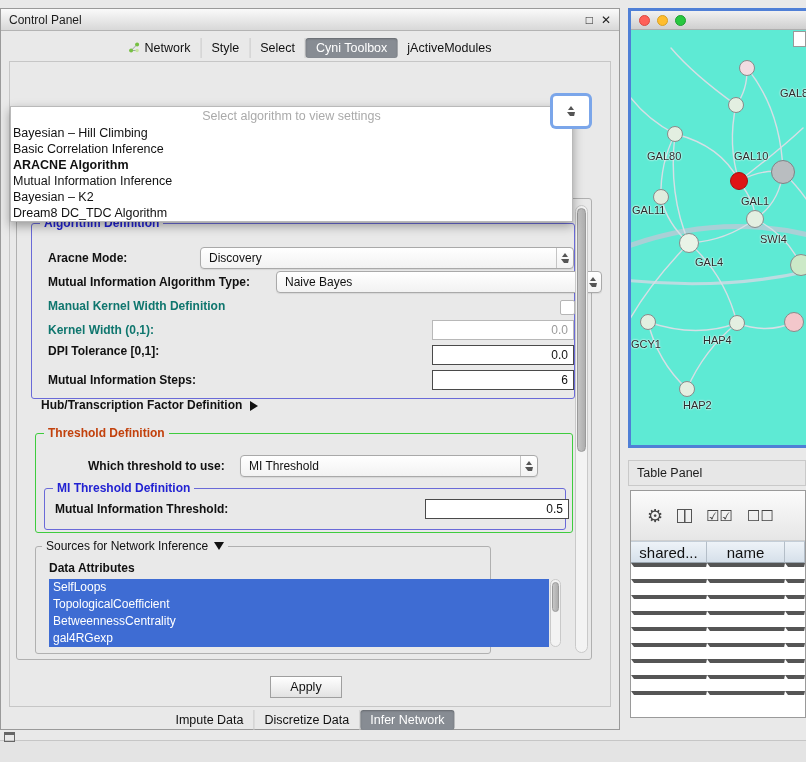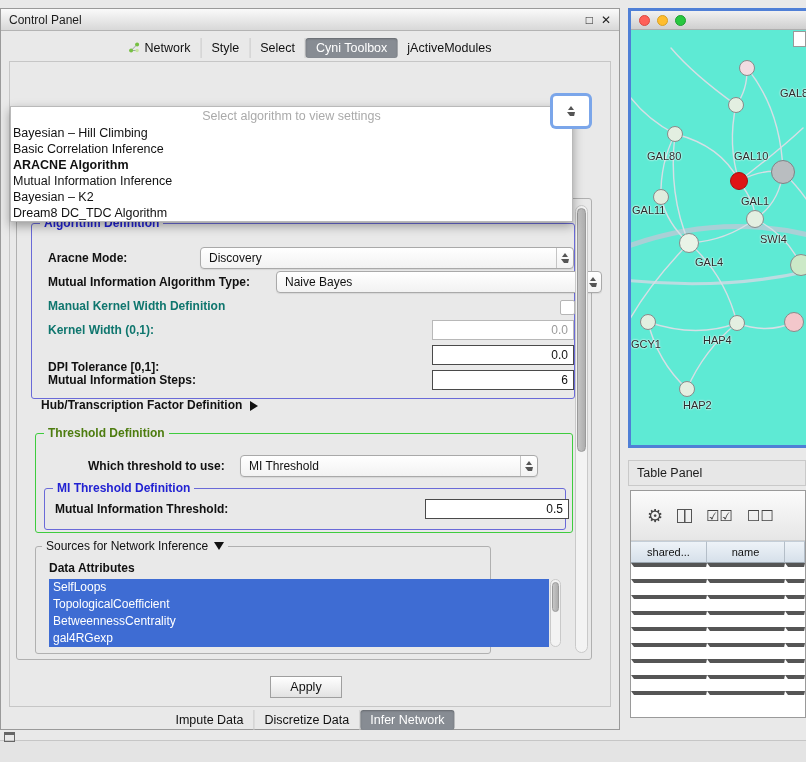--- a/index.html
+++ b/index.html
@@ -24,21 +24,21 @@
   .tab--sel{background:#878c93;color:#fff;border-radius:3px;box-shadow:inset 0 1px 2px rgba(0,0,0,.25);border-right:none;}
   .net-ico{display:inline-flex;}
 
   .inner{position:absolute;left:8px;top:52px;width:602px;height:646px;border:1px solid #c6c6c6;background:#e9e9e9;box-sizing:border-box;}
 
   .grp{position:absolute;border:1px solid #b0b0b0;border-radius:3px;box-sizing:border-box;}
   .grp-title{position:absolute;top:-8px;left:8px;background:#e9e9e9;padding:0 4px;font-size:12px;white-space:nowrap;}
   .grp--blue{border-color:#6a6ad8;}
   .grp--blue>.grp-title{color:#2222d2;font-weight:bold;}
   .grp--green{border-color:#3ecc3e;}
-  .grp--green>.grp-title{color:#4d7c0f;font-weight:bold;}
+  .grp--green>.grp-title{color:#c2410c;font-weight:bold;}
 
   .settings{left:6px;top:136px;width:576px;height:462px;}
   .algo{left:14px;top:24px;width:544px;height:176px;}
   .thr{left:18px;top:234px;width:538px;height:100px;}
   .mithr{left:8px;top:54px;width:522px;height:42px;}
   .srcs{left:18px;top:347px;width:456px;height:108px;}
 
   .lbl{position:absolute;font-size:12px;height:15px;line-height:15px;white-space:nowrap;}
   .b{font-weight:bold;}
   .dis{color:#0f766e;}
@@ -97,21 +97,21 @@
             display:flex;align-items:center;padding-left:8px;box-sizing:border-box;font-size:12.5px;color:#1c1c1c;}
   .tw{left:630px;top:490px;width:176px;height:228px;background:#fff;overflow:hidden;}
   .tw-toolbar{position:absolute;left:0;top:0;right:0;height:50px;background:linear-gradient(#fbfbfb,#e6e6e6);
               border-bottom:1px solid #cfcfcf;display:flex;align-items:center;gap:14px;padding-left:16px;box-sizing:border-box;}
   .tool-ic{font-size:15px;color:#444;cursor:default;}
   .gear{font-size:18px;}
   .col-ico{width:13px;height:12px;border:1.5px solid #555;box-sizing:content-box;
            background:linear-gradient(#555,#555) center/1.5px 100% no-repeat;}
   .thead{position:absolute;left:0;top:50px;right:0;height:22px;display:flex;}
   .th{background:linear-gradient(#eef3f8,#d6e0ea);border-right:1px solid #b4bec8;border-bottom:1px solid #9aa6b0;
-      border-top:1px solid #c4ced8;font-size:11px;display:flex;align-items:center;justify-content:center;box-sizing:border-box;}
+      border-top:1px solid #c4ced8;font-size:15px;display:flex;align-items:center;justify-content:center;box-sizing:border-box;}
   .tbody{position:absolute;left:0;top:72px;right:0;bottom:0;background:#fff;}
   .tr{display:flex;height:16px;}
   .td{font-size:11.5px;line-height:16px;padding-left:4px;border-right:1px solid #ededed;box-sizing:border-box;
       white-space:nowrap;overflow:hidden;}
   .c0{width:76px;flex:0 0 76px;}
   .c1{width:78px;flex:0 0 78px;}
   .c2{flex:1 1 auto;}
 
   
   .statusbar{position:absolute;left:0;top:740px;width:806px;height:22px;background:#e4e4e4;border-top:1px solid #c6c6c6;}
@@ -184,21 +184,21 @@
           </div>
 
           <span class="lbl b dis" style="left:16px;top:75px">Manual Kernel Width Definition</span>
           <div class="checkbox" style="left:528px;top:76px"></div>
 
           <span class="lbl b dis" style="left:16px;top:99px">Kernel Width (0,1):</span>
           <div class="tfield disabled" style="left:400px;top:96px;width:142px">
             <span>0.0</span>
           </div>
 
-          <span class="lbl b" style="left:16px;top:136px">DPI Tolerance [0,1]:</span>
+          <span class="lbl b" style="left:16px;top:120px">DPI Tolerance [0,1]:</span>
           <div class="tfield" style="left:400px;top:121px;width:142px">
             <span>0.0</span>
           </div>
 
           <span class="lbl b" style="left:16px;top:149px">Mutual Information Steps:</span>
           <div class="tfield" style="left:400px;top:146px;width:142px">
             <span>6</span>
           </div>
         </div>
 

